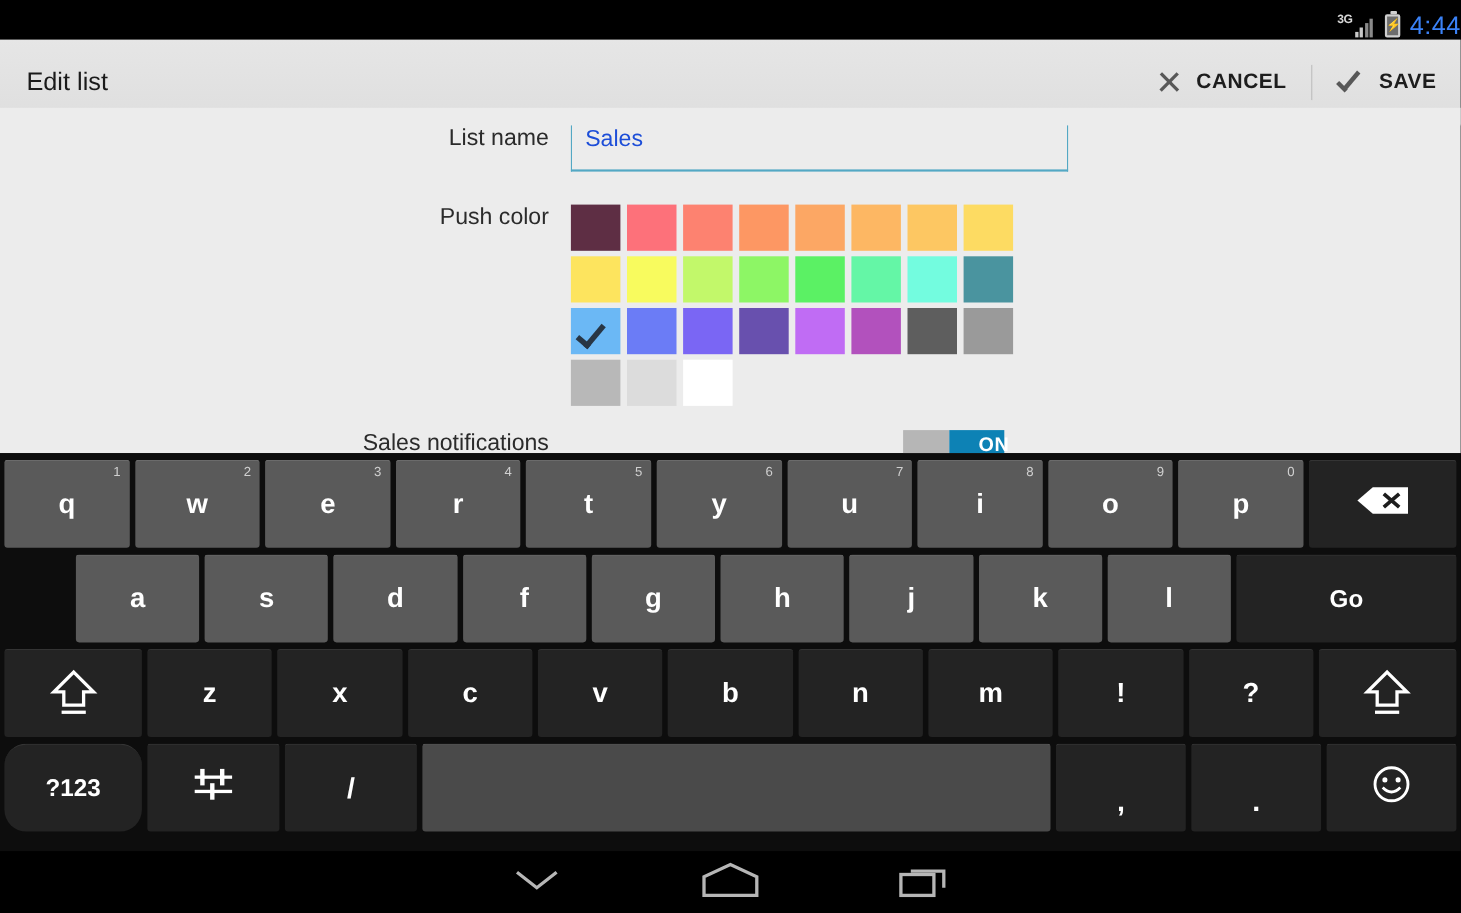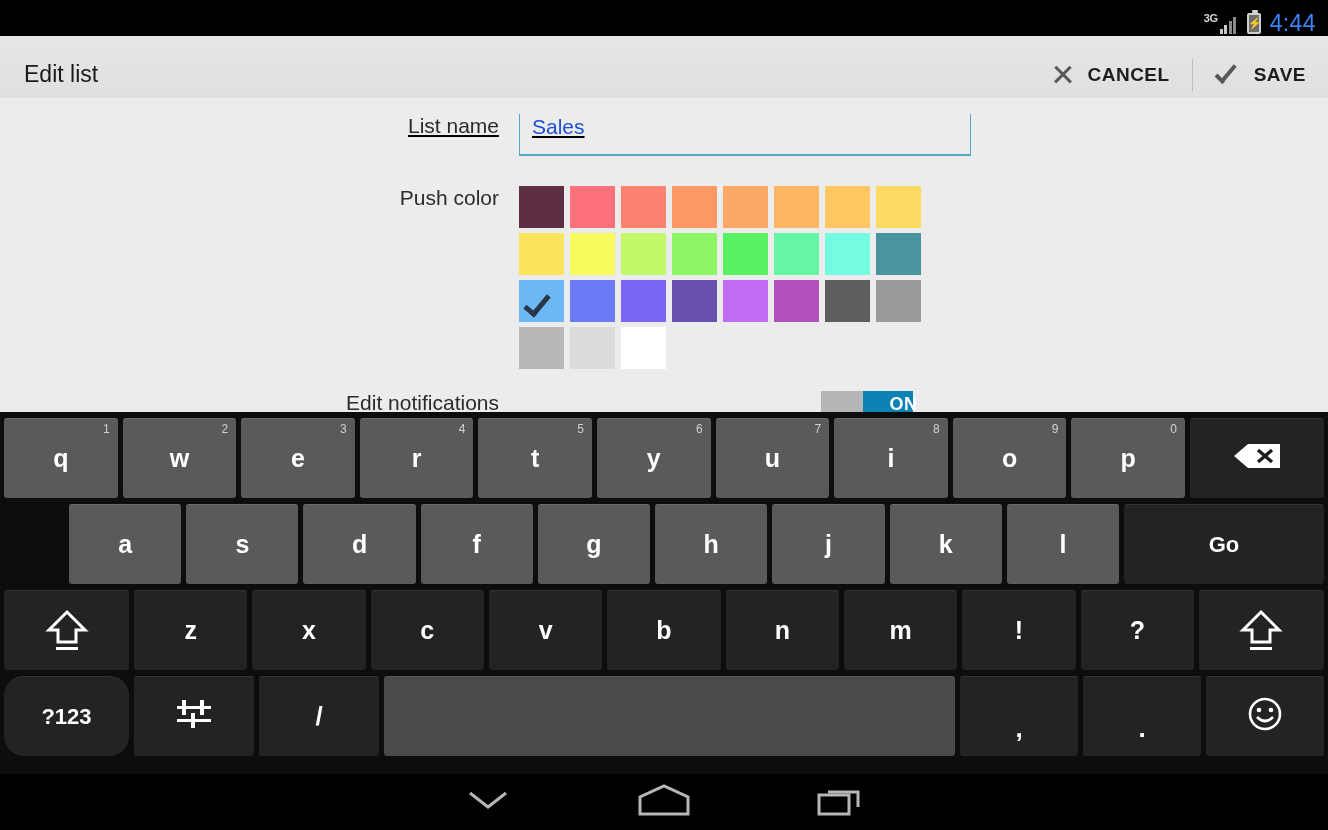--- a/index.html
+++ b/index.html
@@ -8,21 +8,21 @@
     background: #000;
     font-family: "Liberation Sans", sans-serif;
     overflow: hidden;
   }
   #app { position: relative; width: 1328px; height: 830px; }
 
   
   .statusbar {
     position: absolute; left: 0; top: 0; width: 1328px; height: 47px;
     background: #000; display: flex; align-items: center;
-    justify-content: flex-end; padding-right: 12px; gap: 9px;
+    justify-content: flex-end; padding-right: 0; gap: 9px;
   }
   .sb-sig { position: relative; width: 34px; height: 22px; }
   .sb-3g {
     position: absolute; left: 0; top: -1px;
     font-size: 11px; font-weight: bold; color: #d6d6d6; letter-spacing: -.3px;
   }
   .sb-bars { position: absolute; right: 0; bottom: 1px; width: 18px; height: 17px; }
   .sb-bars i {
     position: absolute; bottom: 0; display: block;
     background: #c9c9c9; width: 3px;
@@ -80,21 +80,21 @@
   
   .content {
     position: absolute; left: 0; top: 98px; width: 1328px; height: 314px;
     background: #ececec; overflow: hidden;
   }
   .row { display: flex; align-items: flex-start; }
   .row-label {
     width: 519px; text-align: right; padding-right: 20px;
     font-size: 21px; color: #2b2b2b;
   }
-  .field-name { margin-top: 16px; text-decoration: underline; }
+  .field-name { margin-top: 16px; }
   .name-input {
     width: 452px; border: none; border-bottom: 2px solid #53a8c4;
     border-left: 1px solid #53a8c4; border-right: 1px solid #53a8c4;
     background: transparent; font-family: "Liberation Sans", sans-serif;
     font-size: 21px; color: #1d4ed8; padding: 0 0 14px 12px; outline: none;
     height: 42px;
   }
   .field-color { margin-top: 30px; }
   .swatch-grid {
     width: 404px; display: flex; flex-wrap: wrap; gap: 5px 6px;
@@ -221,21 +221,21 @@
           <div class="swatch" style="background: rgb(178, 81, 189);"></div>
           <div class="swatch" style="background: rgb(94, 94, 94);"></div>
           <div class="swatch" style="background: rgb(154, 154, 154);"></div>
           <div class="swatch" style="background: rgb(184, 184, 184);"></div>
           <div class="swatch" style="background: rgb(220, 220, 220);"></div>
           <div class="swatch" style="background: rgb(255, 255, 255);"></div>
         </div>
     </div>
 
     <div class="row field-push">
-      <div class="row-label push-label">Edit notifications</div>
+      <div class="row-label push-label">Sales notifications</div>
       <div class="toggle">
         <div class="toggle-off"></div>
         <div class="toggle-on">ON</div>
       </div>
     </div>
 
   </div>
 
   <div class="keyboard">
     <div class="krow" id="krow1">

